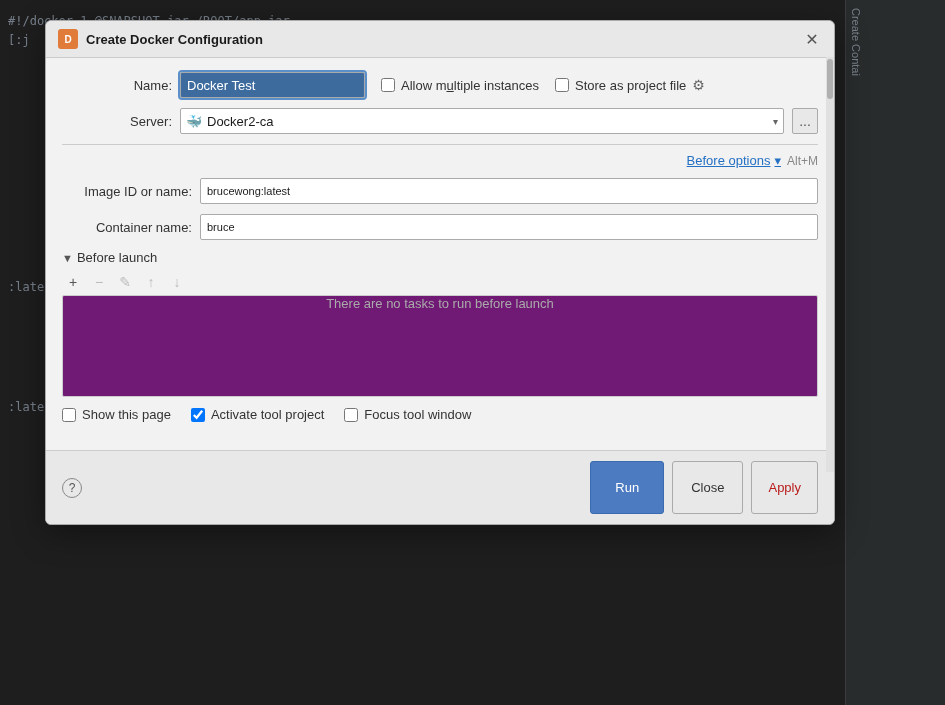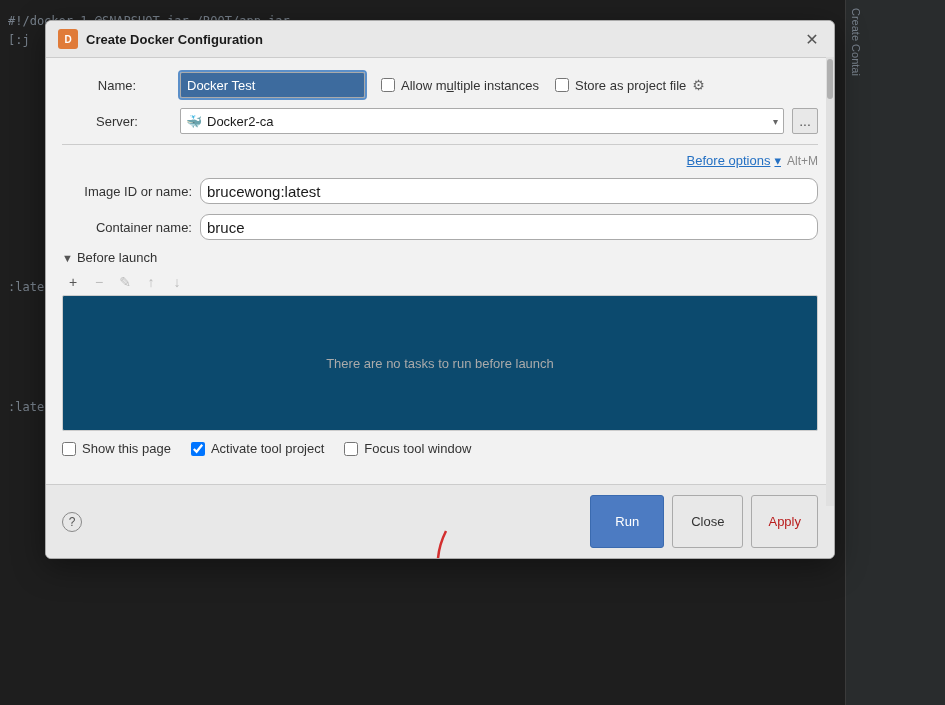--- a/index.html
+++ b/index.html
@@ -105,21 +105,21 @@
     }
 
     .dialog-body {
       padding: 14px 16px;
       background: #f2f2f2;
     }
 
     .form-label {
       color: #333;
       min-width: 110px;
-      text-align: center;
+      text-align: right;
       font-size: 13px;
     }
 
     .form-input {
       flex: 1;
       height: 26px;
       border: 1px solid #aaa;
       border-radius: 2px;
       padding: 2px 6px;
       font-size: 13px;
@@ -262,23 +262,23 @@
       color: #333;
       min-width: 130px;
       text-align: right;
       font-size: 13px;
     }
 
     .text-field {
       flex: 1;
       height: 26px;
       border: 1px solid #aaa;
-      border-radius: 9px;
+      border-radius: 2px;
       padding: 2px 6px;
-      font-size: 15px;
+      font-size: 11px;
       background: white;
       color: #1a1a1a;
     }
 
     .folder-icon-btn {
       width: 24px;
       height: 24px;
       background: transparent;
       border: none;
       cursor: pointer;
@@ -331,24 +331,23 @@
       font-size: 14px;
       display: flex;
       align-items: center;
       justify-content: center;
       border-radius: 2px;
     }
     .toolbar-btn.disabled { color: #bbb; cursor: default; }
 
     .launch-tasks-area {
       border: 1px solid #ccc;
-      background: #0c4a6e;
-      height: 136px;
-      display: flex;
-      align-items: center;
+      background: #701a75;
+      height: 102px;
+      display: flex;
       justify-content: center;
       border-radius: 2px;
     }
 
     .no-tasks-text {
       color: #aaa;
       font-size: 13px;
     }
 
     

